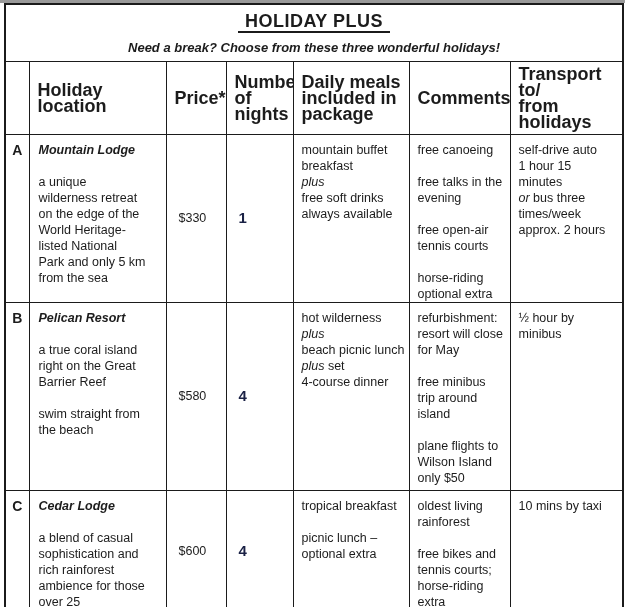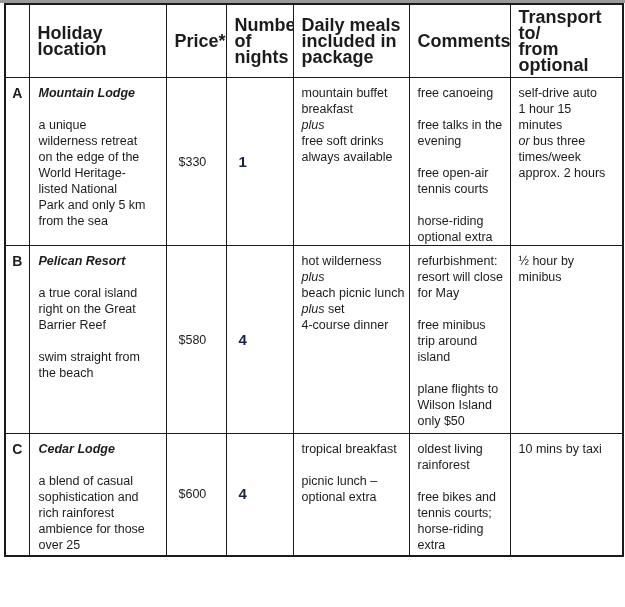--- a/index.html
+++ b/index.html
@@ -86,34 +86,40 @@
       <col style="width:24px">
         <col style="width:137px">
         <col style="width:60px">
         <col style="width:67px">
         <col style="width:116px">
         <col style="width:101px">
         <col style="width:113px">
     </colgroup>
 
     <tbody>
+        <tr class="r-title">
+      <td colspan="7" class="title-cell">
+        <span class="title-text">HOLIDAY PLUS</span>
+        <div class="subtitle">Need a break? Choose from these three wonderful holidays!</div>
+      </td>
+    </tr>
 
     <tr class="r-header">
       <td class="h letter-h"></td>
       <td class="h">Holiday location</td>
       <td class="h">Price*</td>
       <td class="h">Number
 of nights</td>
       <td class="h">Daily meals
 included in
 package</td>
       <td class="h">Comments</td>
       <td class="h">Transport to/
 from
-optional</td>
+holidays</td>
     </tr>
 
     <tr class="r-a">
       <td class="letter">A</td>
       <td class="loc">
         <div class="loc-title">Mountain Lodge</div>
         <div class="loc-desc">a unique
 wilderness retreat
 on the edge of the
 World Heritage-

